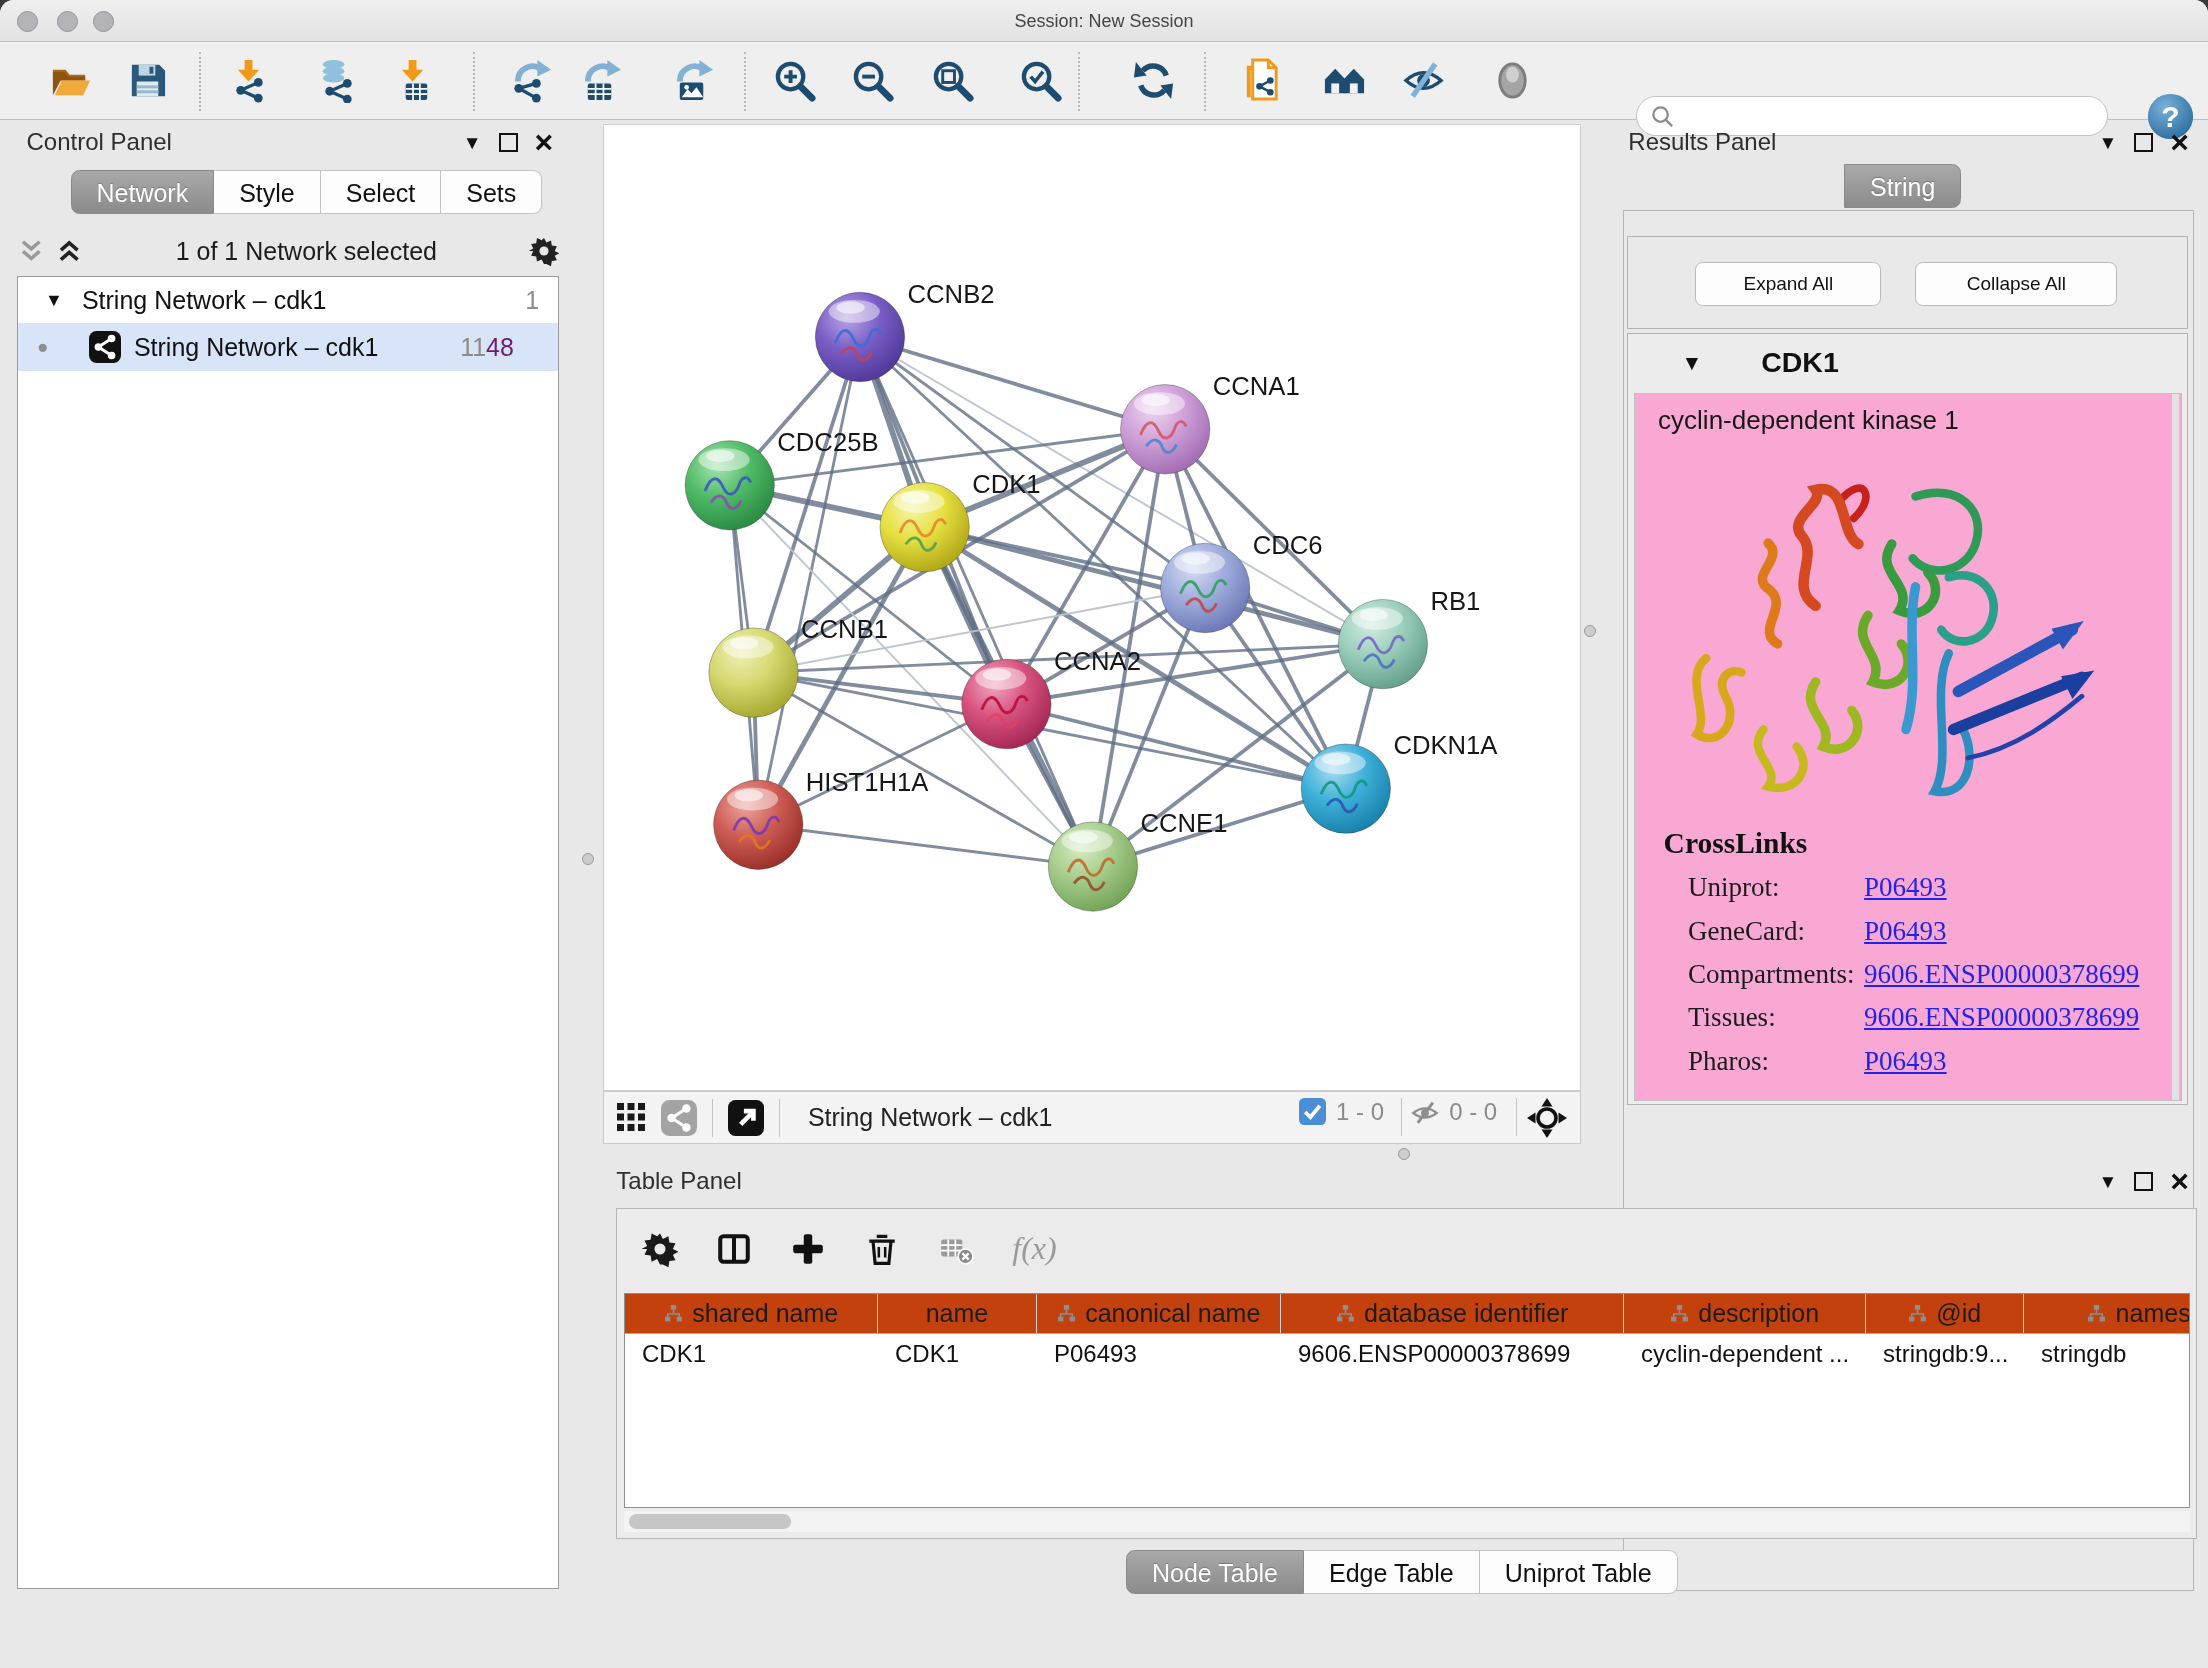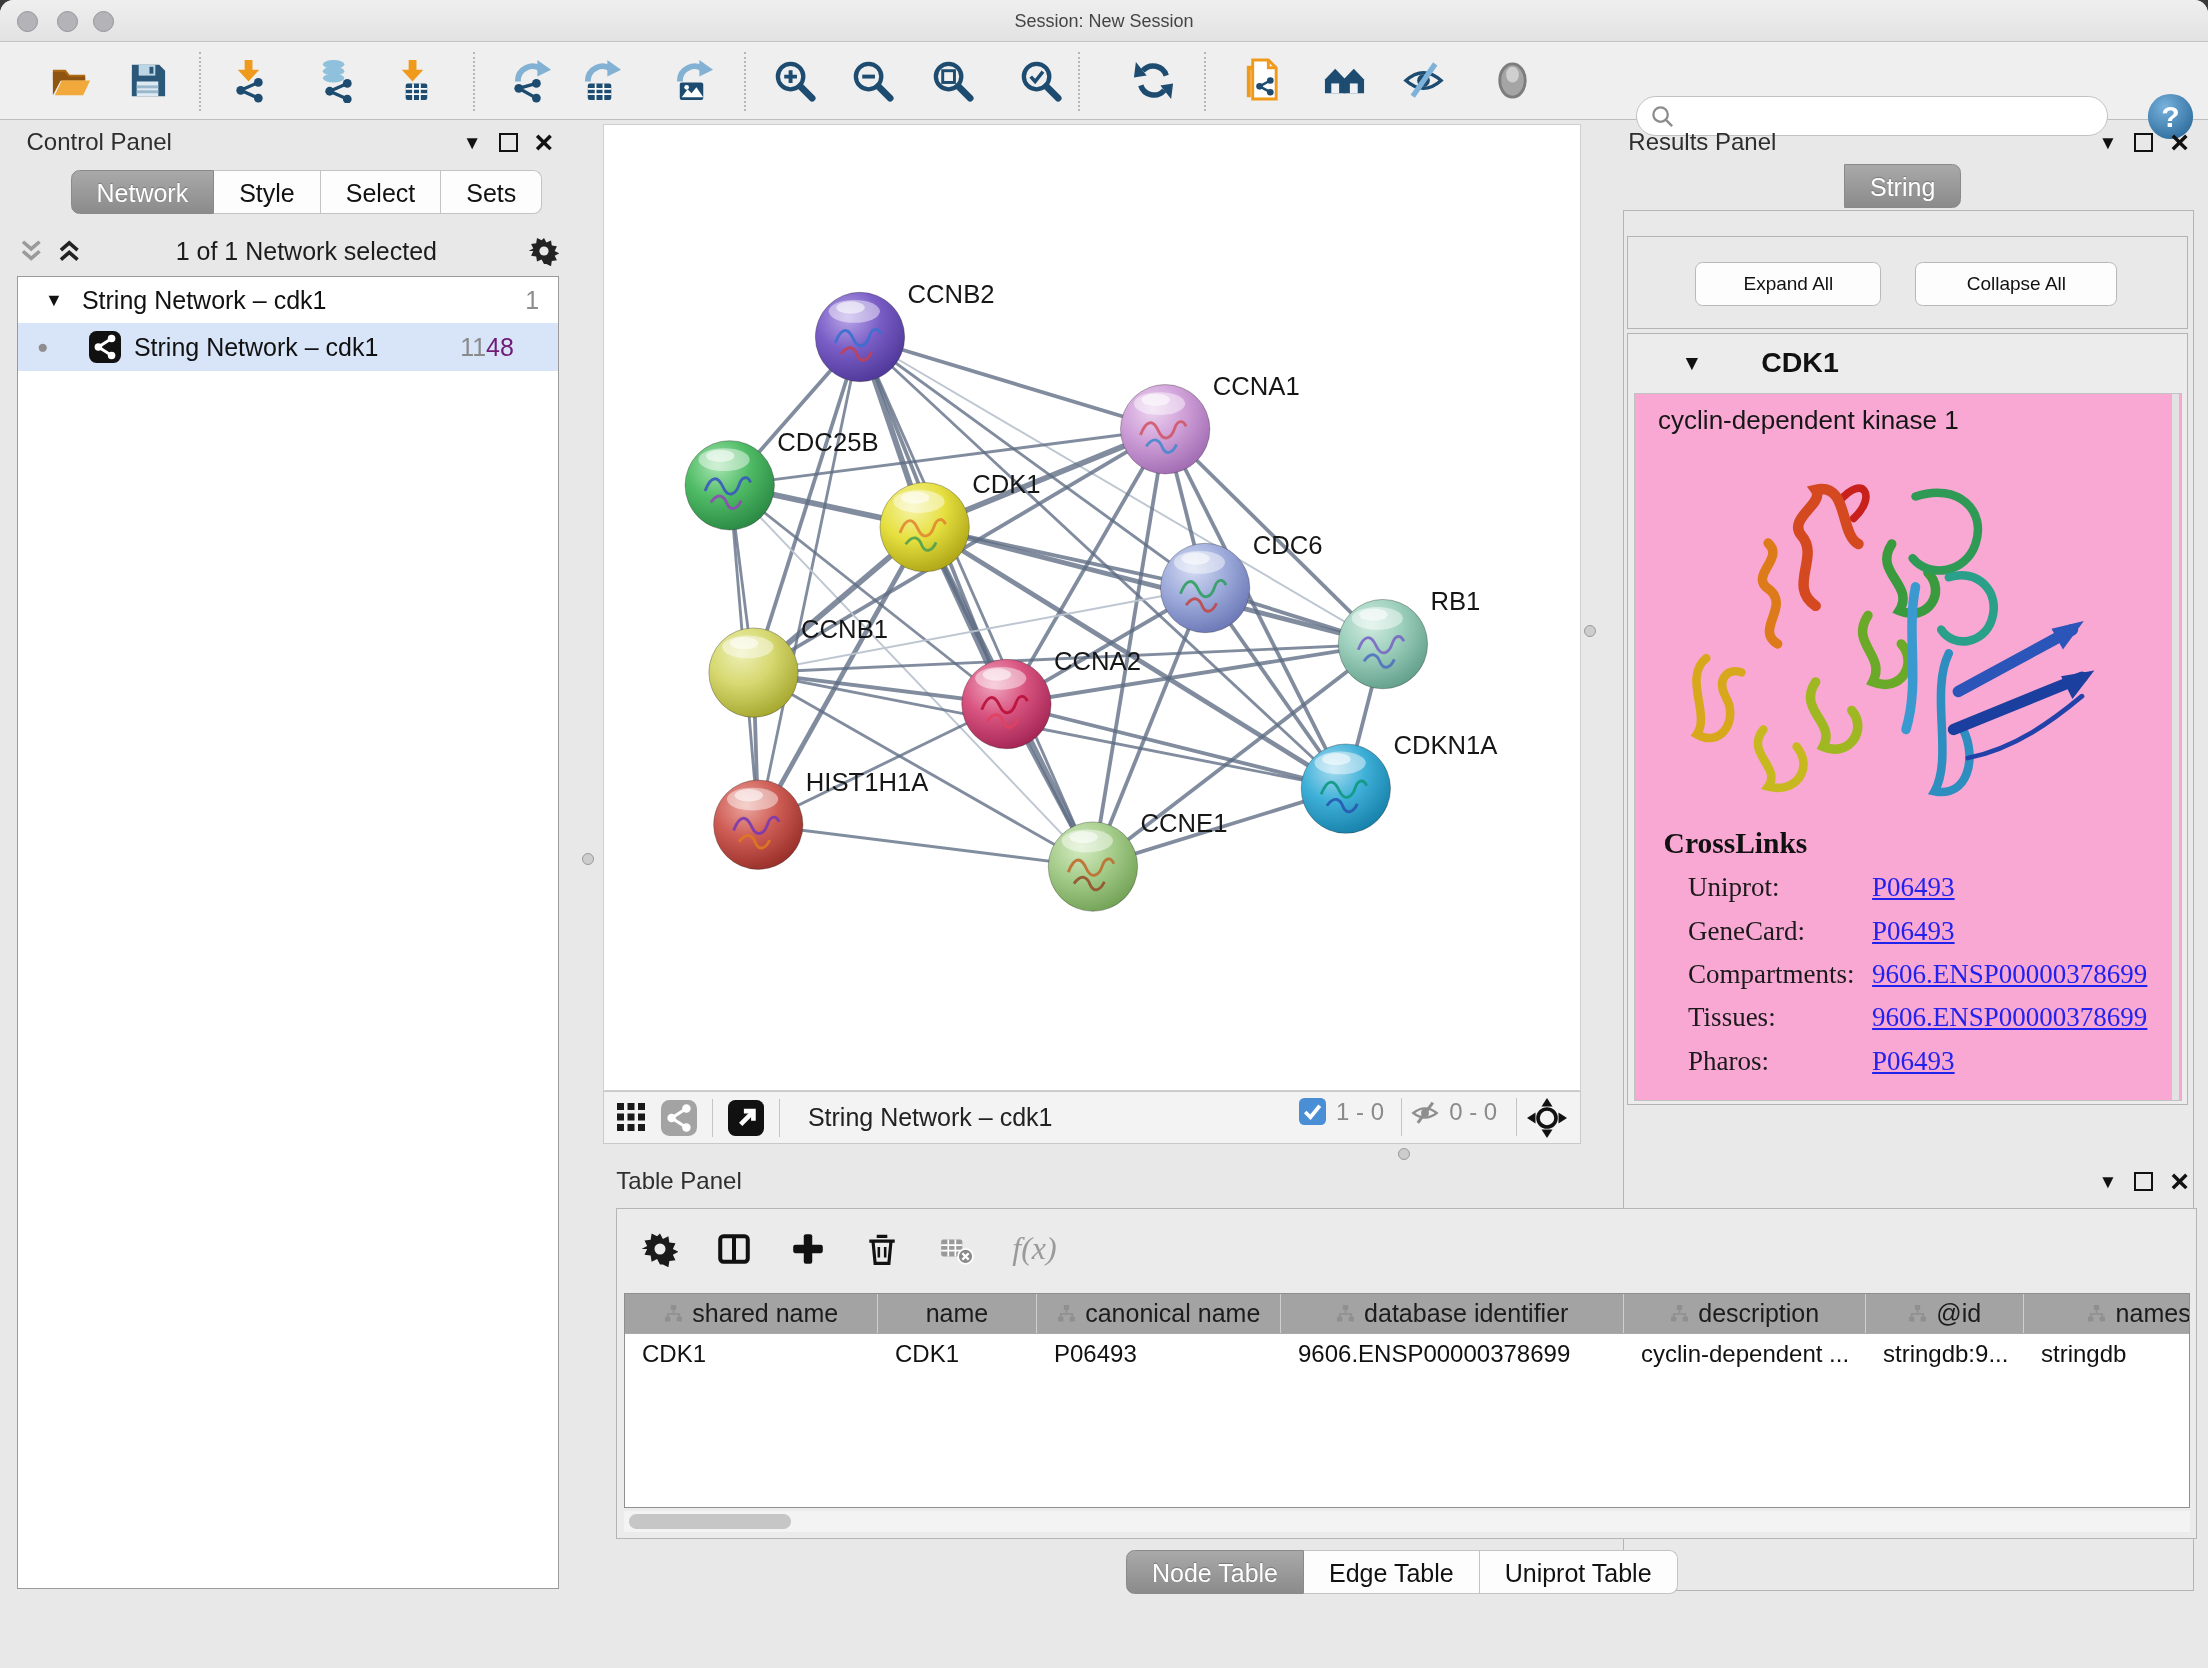--- a/index.html
+++ b/index.html
@@ -73,34 +73,34 @@
     font-size:19px;color:#111;text-align:center;line-height:42px;}
   .rp-cdk{position:absolute;left:3.8px;top:122px;width:561px;height:772px;border:1px solid #b3b3b3;background:#ececec;}
   .rp-cdk-head{position:absolute;left:0;top:0;width:100%;height:57px;display:flex;align-items:center;}
   .rp-cdk-head .tri{margin-left:53px;font-size:21px;color:#111;}
   .rp-cdk-head .nm{margin-left:59px;font-size:28.5px;font-weight:bold;color:#111;}
   .rp-cdk-inner{position:absolute;left:5.7px;top:59px;width:548px;height:708px;border:1px solid #c2c2c2;
     background:#f9a8d4;overflow:hidden;}
   .rp-desc{padding:11.4px 0 0 23px;font-size:26px;color:#161616;}
   .rp-ribbon{margin:7.6px 0 0 38px;}
   .cl-title{margin:3.8px 0 0 28.5px;font-family:"Liberation Serif",serif;font-weight:bold;font-size:29.5px;color:#111;}
-  .cl-row{display:flex;margin:12.4px 0 0 53px;font-family:"Liberation Serif",serif;font-size:27px;gap:8px;}
+  .cl-row{display:flex;margin:12.4px 0 0 53px;font-family:"Liberation Serif",serif;font-size:27px;}
   .cl-label{width:176px;color:#1a1a1a;}
   .cl-value{color:#2222ee;text-decoration:underline;}
   .rp-scrolltrack{position:absolute;right:1.9px;top:0;width:7.6px;height:708px;background:#e2e2e2;}
   
   .table-panel{position:absolute;left:603px;top:1164px;width:1605px;height:430px;}
   .tp-header{position:absolute;left:0;top:0;width:100%;height:34px;display:flex;align-items:center;
     justify-content:space-between;padding:0 19px 0 13.3px;}
   .tp-box{position:absolute;left:13.3px;top:44px;width:1581px;height:331px;border:1px solid #b5b5b5;background:#ebebeb;}
   .tp-toolbar{position:absolute;left:25px;top:13.3px;display:flex;align-items:center;gap:38px;height:53px;}
   .tp-toolbar svg{width:36px;height:36px;}
   .fx{font-family:"Liberation Serif",serif;font-style:italic;font-size:32px;color:#9a9a9a;}
   .tbl{position:absolute;left:6.7px;top:84px;width:1566px;height:215px;background:#fff;border:1px solid #8f8f8f;overflow:hidden;}
-  .tbl-head{display:flex;height:40px;background:#a3a3a3;border-bottom:1px solid #a9a9a9;}
+  .tbl-head{display:flex;height:40px;background:#c2410c;border-bottom:1px solid #a9a9a9;}
   .th{display:flex;align-items:center;justify-content:center;gap:9.5px;font-size:25px;color:#1c1c1c;
     border-right:1px solid #cfcfcf;overflow:hidden;white-space:nowrap;flex:none;}
   .tbl-row{display:flex;height:38px;}
   .td{font-size:24px;color:#111;padding:5.7px 0 0 17px;overflow:hidden;white-space:nowrap;flex:none;}
   .hscroll{position:absolute;left:6.7px;top:302px;width:1566px;height:21px;background:#f3f3f3;}
   .hthumb{position:absolute;left:4.8px;top:2.9px;width:162px;height:15px;border-radius:7.6px;background:#c6c6c6;}
   .tp-tabs{position:absolute;left:523px;top:386px;display:flex;justify-content:center;}
   
   .statusbar{position:absolute;left:0;top:1607px;width:2208px;height:61px;background:#ececec;
     border-top:1px solid #c6c6c6;}

